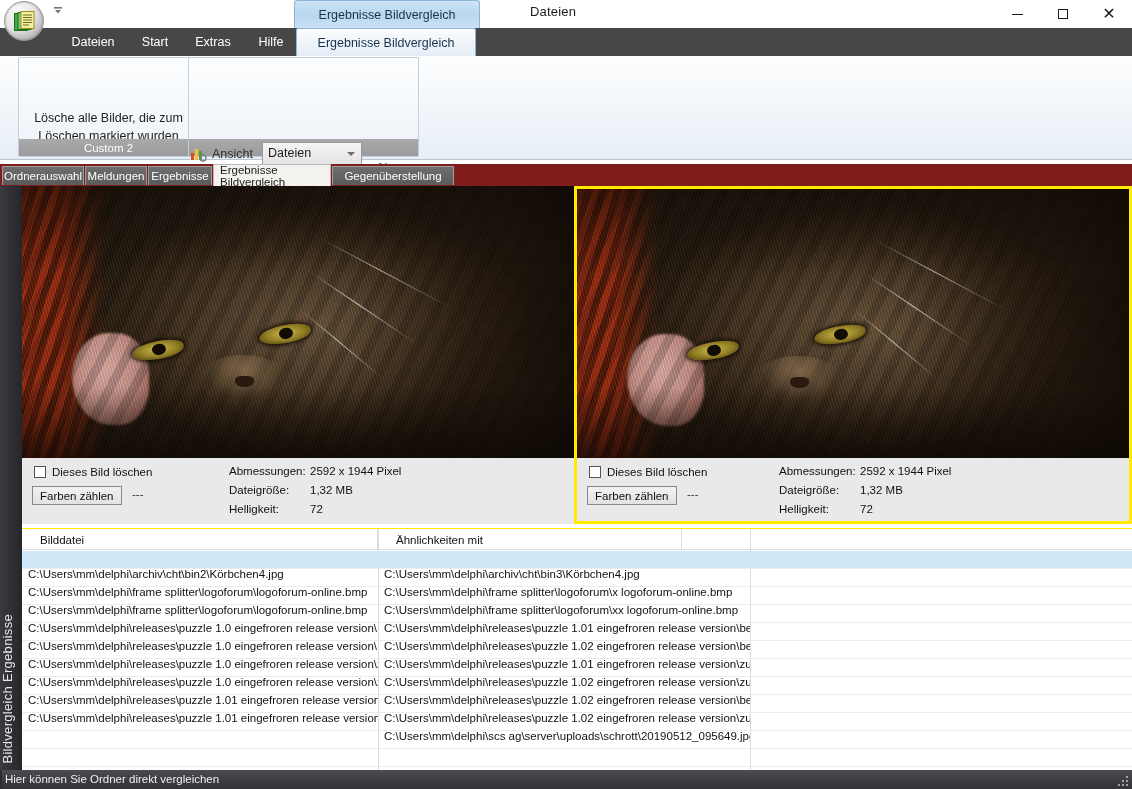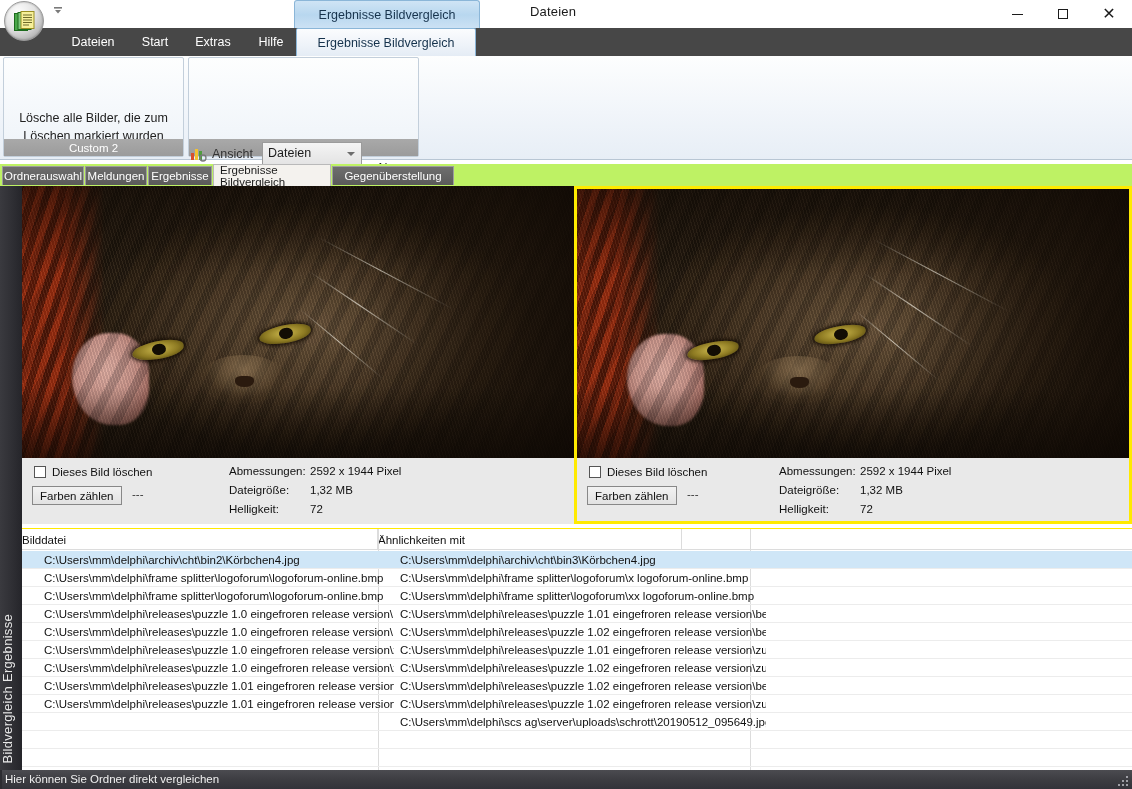--- a/index.html
+++ b/index.html
@@ -98,21 +98,21 @@
     background: linear-gradient(to bottom, #fdfefe 0%, #f6f9fc 45%, #eef3f8 100%);
     border: 1px solid #c3cfdb;
     border-radius: 2px;
   }
   .rgroup-label {
     position: absolute; left: 0; bottom: 0; width: 100%; height: 17px;
     background: linear-gradient(to bottom, #a9a9a9 0%, #9b9b9b 100%);
     color: #ffffff; font-size: 11.5px;
     display: flex; align-items: center; justify-content: center;
   }
-  #group-custom2 { left: 3px; width: 181px; }
+  #group-custom2 { left: 18px; width: 181px; }
   #group-ansicht { left: 188px; width: 231px; }
 
   .big-label {
     position: absolute; left: 0; width: 100%;
     text-align: center; font-size: 12.5px; color: #222; line-height: 18px;
   }
 
   .ansicht-icon { position: absolute; left: 190px; top: 90px; width: 17px; height: 16px; }
   .ansicht-text {
     position: absolute; left: 212px; top: 91px;
@@ -132,21 +132,21 @@
     border-right: 4px solid transparent; border-top: 4px solid #6d6d6d;
   }
   .newbtn {
     position: absolute; left: 366px; top: 103px; width: 50px;
     text-align: center; font-size: 12.5px; color: #222; line-height: 18px;
   }
 
   
   .pagetabs {
     position: absolute; left: 0; top: 164px; width: 1132px; height: 22px;
-    background: #bef264;
+    background: #7f1d1d;
   }
   .ptab {
     position: absolute; top: 2px; height: 19px;
     display: flex; align-items: center; justify-content: center;
     font-size: 11.5px; color: #ffffff;
     background: linear-gradient(to bottom, #6e6e6e 0%, #5a5a5a 100%);
     border: 1px solid #9d9d9d; border-bottom: none;
     padding: 0 6px;
   }
   .ptab.active {
@@ -290,36 +290,36 @@
     position: absolute; left: 22px; top: 528px; width: 1110px; height: 242px;
     background: #ffffff;
     border-top: 1px solid #ffea00;
   }
   .grid-head {
     position: absolute; left: 0; top: 0; width: 100%; height: 21px;
     background: #ffffff; border-bottom: 1px solid #dcdcdc;
   }
   .gh {
     position: absolute; top: 0; height: 21px; display: flex; align-items: center;
-    font-size: 11.5px; color: #111; padding-left: 0;
+    font-size: 11.5px; color: #111; padding-left: 18px;
     border-right: 1px solid #dcdcdc;
   }
   #gh-0 { left: 0px;   width: 356px; }
   #gh-1 { left: 356px; width: 304px; }
   #gh-2 { left: 728px; width: 382px; border-right: none; }
 
   .grow {
     position: absolute; left: 0; width: 100%; height: 18px;
     border-bottom: 1px solid #ececec;
   }
   .grow.sel { background: #cfe6f7; }
   .gcell {
-    position: absolute; top: 0; height: 17px; display: flex; align-items: center;
+    position: absolute; top: 14px; height: 17px; display: flex; align-items: center;
     font-size: 11.5px; color: #111; padding-left: 6px;
-    white-space: nowrap; overflow: hidden; margin-left: 16px;
+    white-space: nowrap; overflow: hidden;
   }
   .gcell.c0 { left: 0px;   width: 356px; }
   .gcell.c1 { left: 356px; width: 372px; }
   .gcell.c2 { left: 728px; width: 382px; }
   .gcol-sep {
     position: absolute; top: 0; width: 1px; height: 242px; background: #dcdcdc;
   }
   #sep-1 { left: 356px; }
   #sep-2 { left: 728px; }
 

